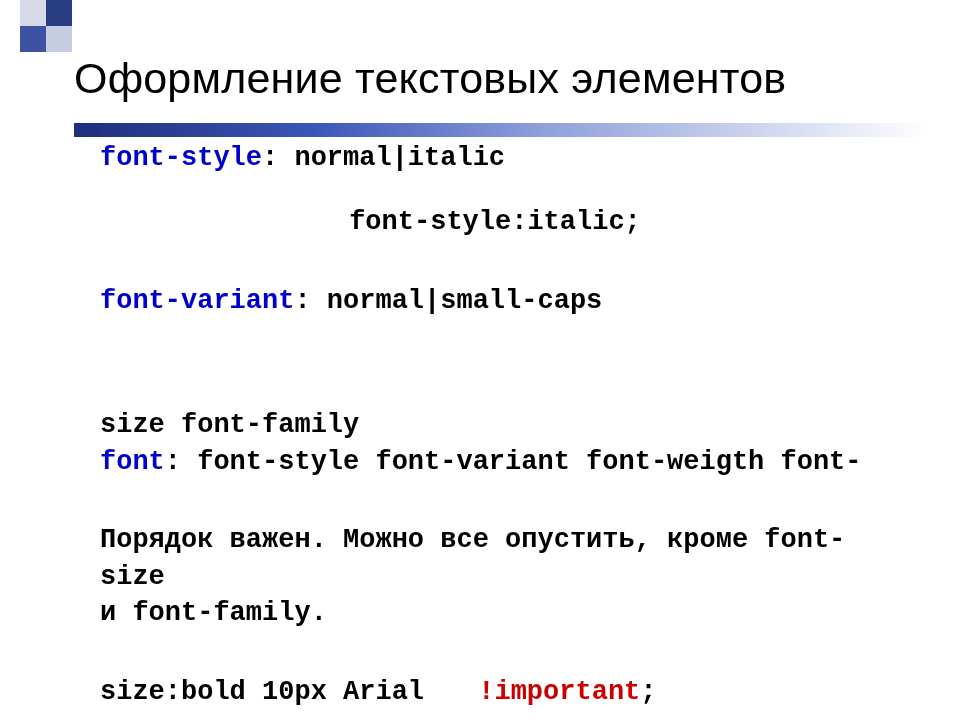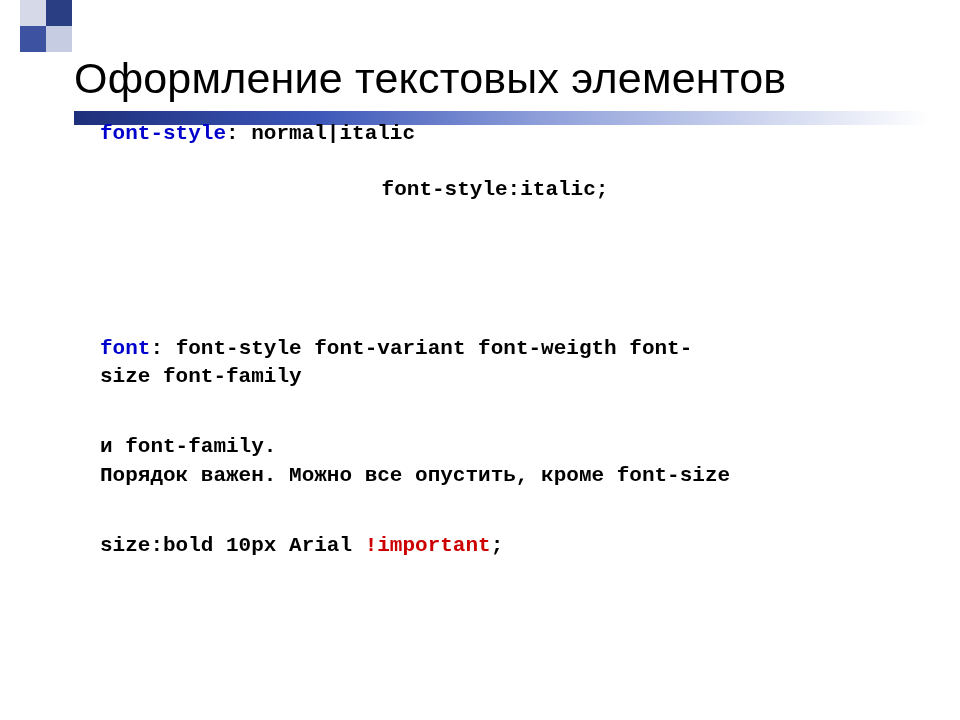--- a/index.html
+++ b/index.html
@@ -33,45 +33,45 @@
     position: absolute;
     left: 74px;
     right: 30px;
     top: 54px;
   }
   .title {
     font-size: 43px;
     font-weight: 400;
     color: #000;
     letter-spacing: 0.2px;
-    padding-bottom: 8px;
+    padding-bottom: 20px;
   }
   .title-underline {
     width: 100%;
     height: 14px;
     background: linear-gradient(to right, #1e2f7a 0%, #3b56b8 28%, #8fa0da 55%, #ffffff 100%);
   }
 
   
   .content {
     position: absolute;
     left: 100px;
-    top: 120px;
+    top: 140px;
     right: 70px;
     font-family: "Courier New", Courier, monospace;
-    font-size: 21px;
+    font-size: 27px;
     font-weight: bold;
     color: #000;
     line-height: 1.35;
   }
   .content p {
     margin: 0;
   }
   .blue { color: #0000cc; }
-  .red  { color: #cc0000; }
+  .red  { color: #cc0000; margin-left: 38px; }
 
   .line  { margin-bottom: 0px; }
   .gap-s { height: 28px; }
   .gap-m { height: 42px; }
   .gap-l { height: 60px; }
 
   .indent { margin-left: 18px; }
   .indent2 { margin-left: 8px; text-align: center; }
 </style>
 </head>
@@ -92,32 +92,35 @@
   <div class="content">
 
     <p class="line indent">
       <span class="blue">font-style</span><span>: </span><span>normal|italic</span>
     </p>
     <div class="gap-s"></div>
 
     <p class="line indent2">font-style:italic;</p>
     <div class="gap-m"></div>
 
+    <p class="line">
+      <span class="blue">font-variant</span><span>: </span><span>normal|small-caps</span>
+    </p>
     <div class="gap-s"></div>
 
     <div class="gap-l"></div>
 
+    <p class="line">size font-family</p>
     <p class="line">
       <span class="blue">font</span><span>: </span><span>font-style font-variant font-weigth  font-</span>
     </p>
-    <p class="line">size font-family</p>
     <div class="gap-m"></div>
 
+    <p class="line">Порядок важен. Можно все опустить, кроме font-size</p>
     <p class="line">и font-family.</p>
-    <p class="line">Порядок важен. Можно все опустить, кроме font-size</p>
     <div class="gap-m"></div>
 
     <p class="line">
       <span>size:bold 10px Arial </span><span class="red">!important</span><span>;</span>
     </p>
 
   </div>
 </div>
 
 </body></html>

